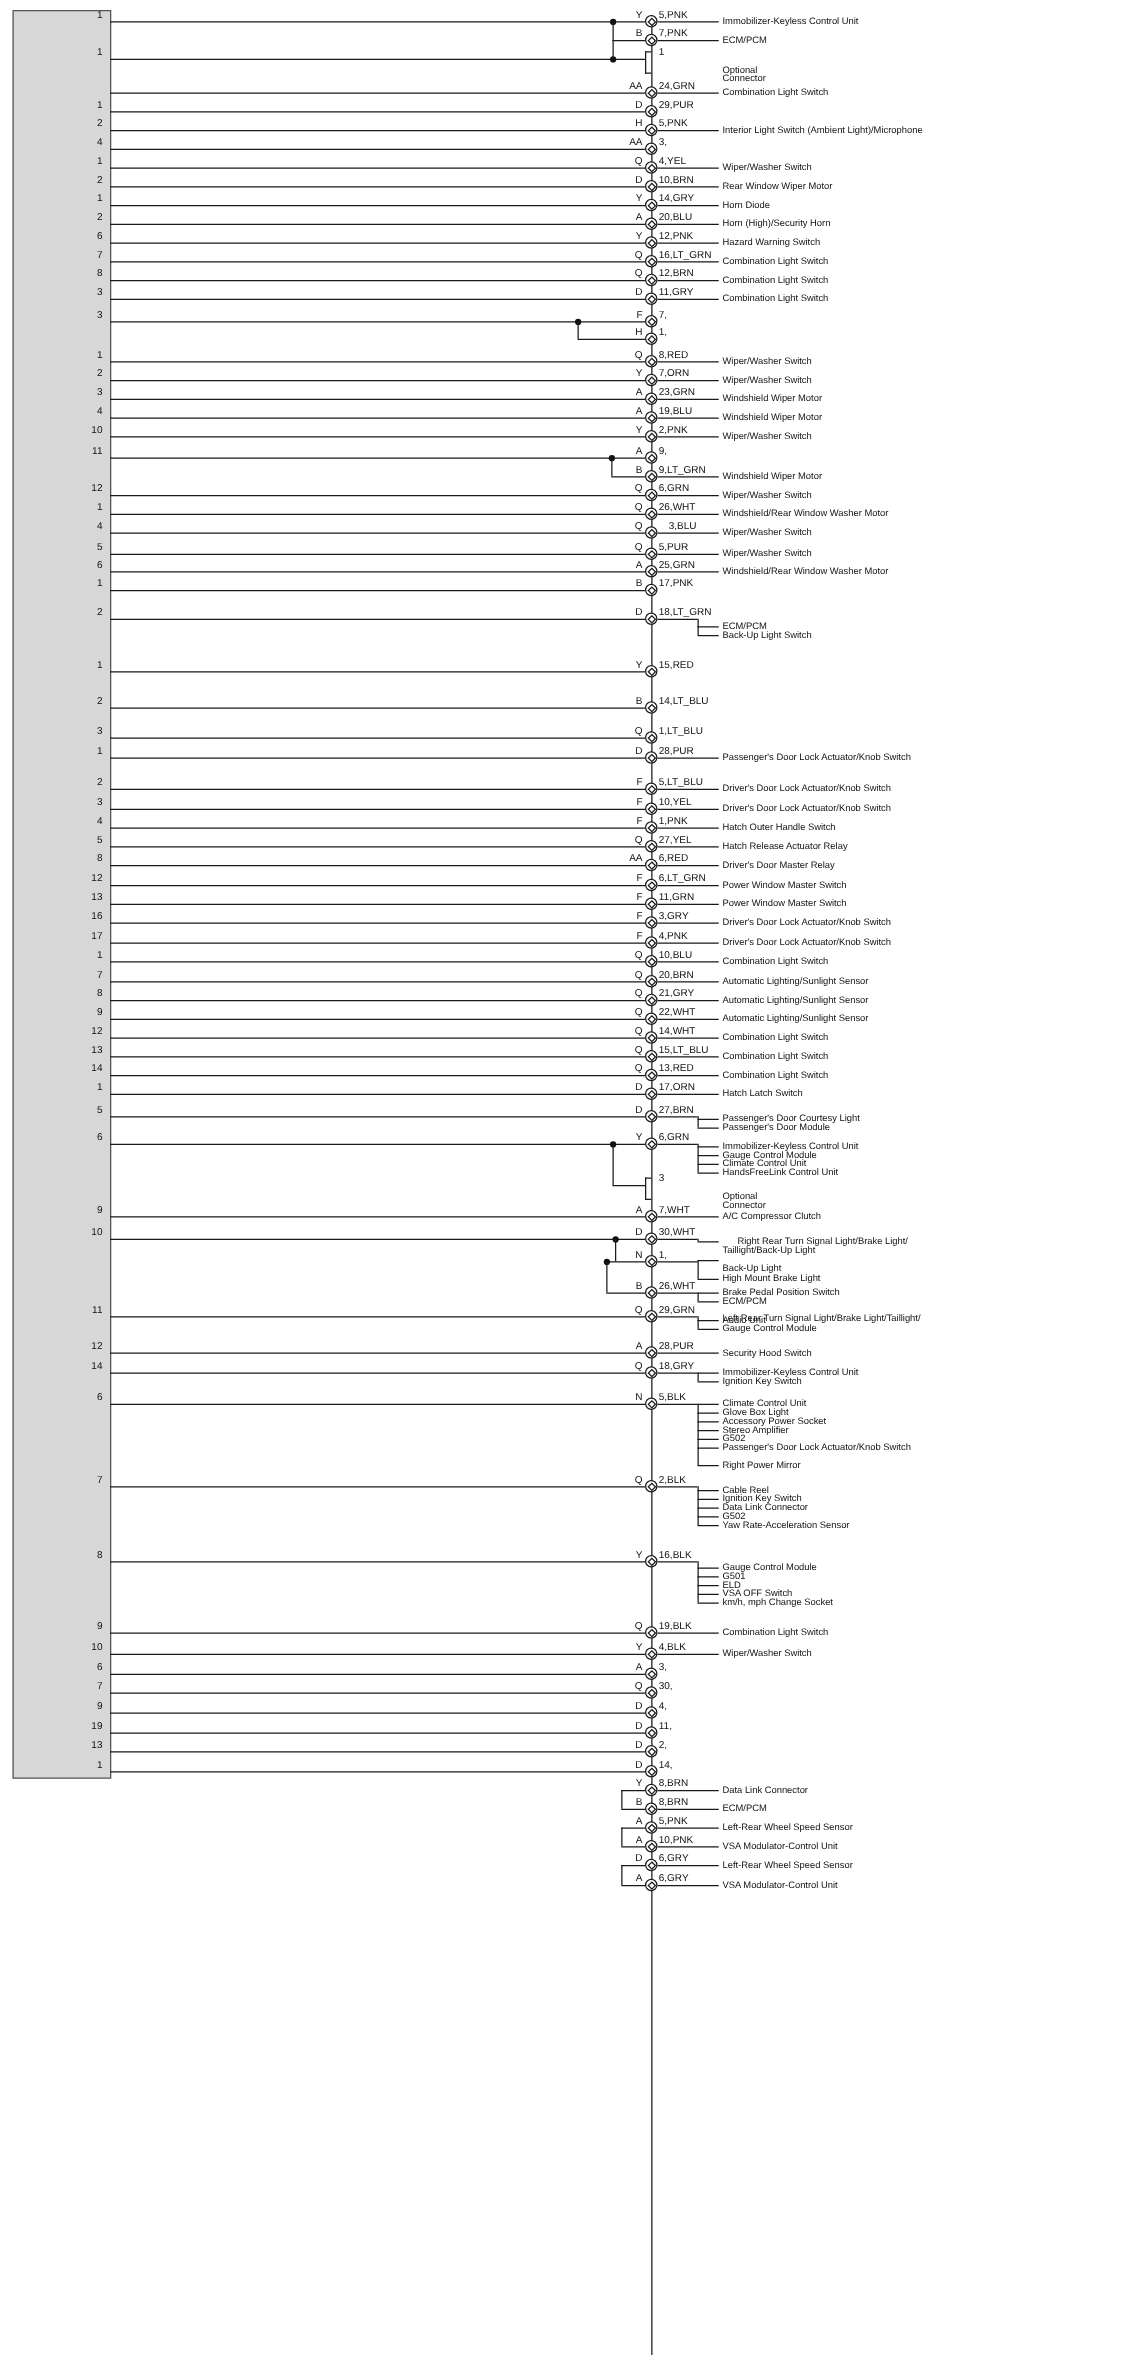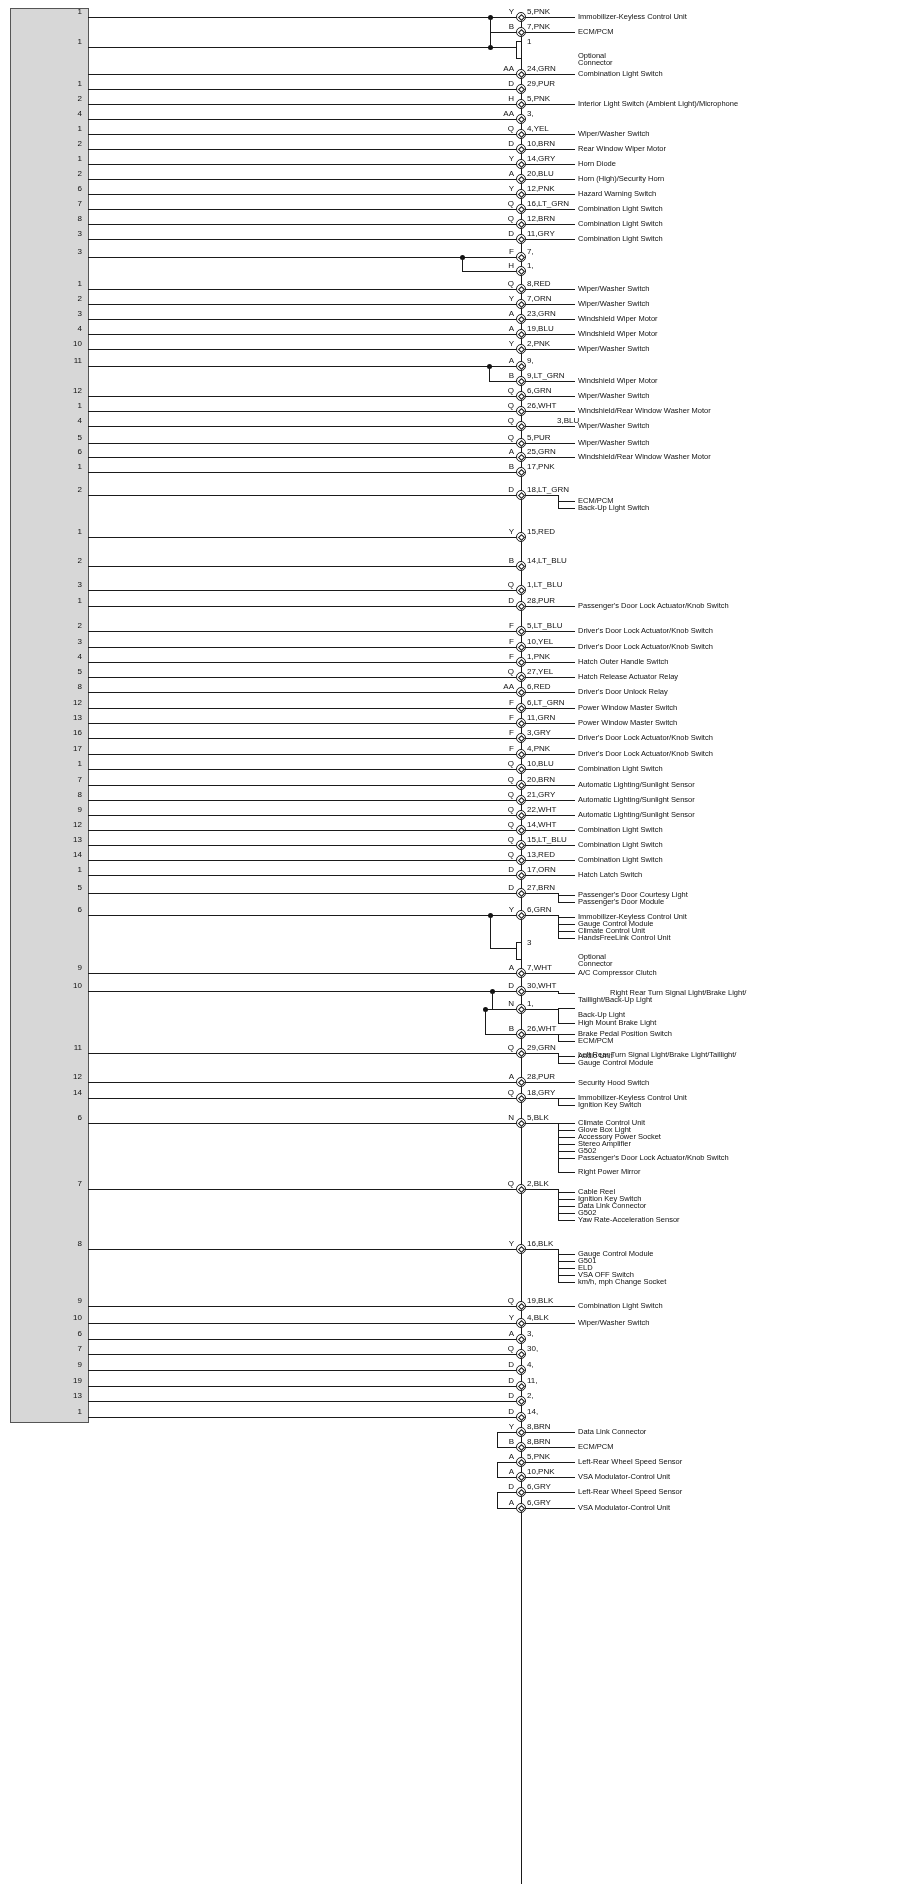--- a/index.html
+++ b/index.html
@@ -246,21 +246,21 @@
     </div>
     <div class="txt" style="left: 527px; top: 401px;">26,WHT</div>
     <div class="hline" style="left: 526px; top: 411px; width: 49px;"></div>
     <div class="txt dest" style="left: 578px; top: 407px;">Windshield/Rear Window Washer Motor</div>
     <div class="txt cav" style="top: 416px;">4</div>
     <div class="hline" style="left: 88px; top: 426px; width: 428px;"></div>
     <div class="txt conn" style="top: 416px;">Q</div>
     <div class="sym" style="left: 516px; top: 421px;">
       <i></i>
     </div>
-    <div class="txt" style="left: 557px; top: 416px;">3,BLU</div>
+    <div class="txt" style="left: 535px; top: 416px;">3,BLU</div>
     <div class="hline" style="left: 526px; top: 426px; width: 49px;"></div>
     <div class="txt dest" style="left: 578px; top: 422px;">Wiper/Washer Switch</div>
     <div class="txt cav" style="top: 433px;">5</div>
     <div class="hline" style="left: 88px; top: 443px; width: 428px;"></div>
     <div class="txt conn" style="top: 433px;">Q</div>
     <div class="sym" style="left: 516px; top: 438px;">
       <i></i>
     </div>
     <div class="txt" style="left: 527px; top: 433px;">5,PUR</div>
     <div class="hline" style="left: 526px; top: 443px; width: 49px;"></div>
@@ -361,21 +361,21 @@
     <div class="hline" style="left: 526px; top: 677px; width: 49px;"></div>
     <div class="txt dest" style="left: 578px; top: 673px;">Hatch Release Actuator Relay</div>
     <div class="txt cav" style="top: 682px;">8</div>
     <div class="hline" style="left: 88px; top: 692px; width: 428px;"></div>
     <div class="txt conn" style="top: 682px;">AA</div>
     <div class="sym" style="left: 516px; top: 687px;">
       <i></i>
     </div>
     <div class="txt" style="left: 527px; top: 682px;">6,RED</div>
     <div class="hline" style="left: 526px; top: 692px; width: 49px;"></div>
-    <div class="txt dest" style="left: 578px; top: 688px;">Driver's Door Unlock Relay</div>
+    <div class="txt dest" style="left: 578px; top: 688px;">Driver's Door Master Relay</div>
     <div class="txt cav" style="top: 698px;">12</div>
     <div class="hline" style="left: 88px; top: 708px; width: 428px;"></div>
     <div class="txt conn" style="top: 698px;">F</div>
     <div class="sym" style="left: 516px; top: 703px;">
       <i></i>
     </div>
     <div class="txt" style="left: 527px; top: 698px;">6,LT_GRN</div>
     <div class="hline" style="left: 526px; top: 708px; width: 49px;"></div>
     <div class="txt dest" style="left: 578px; top: 704px;">Power Window Master Switch</div>
     <div class="txt cav" style="top: 713px;">13</div>
@@ -526,21 +526,21 @@
     <div class="hline" style="left: 88px; top: 991px; width: 428px;"></div>
     <div class="dot" style="left: 490px; top: 989px;"></div>
     <div class="txt conn" style="top: 981px;">D</div>
     <div class="sym" style="left: 516px; top: 986px;">
       <i></i>
     </div>
     <div class="txt" style="left: 527px; top: 981px;">30,WHT</div>
     <div class="hline" style="left: 526px; top: 991px; width: 32px;"></div>
     <div class="vline" style="left: 558px; top: 991px; height: 2px;"></div>
     <div class="hline" style="left: 558px; top: 993px; width: 17px;"></div>
-    <div class="txt dest" style="left: 578px; top: 989px; padding-left: 32px;">Right Rear Turn Signal Light/Brake Light/</div>
+    <div class="txt dest" style="left: 558px; top: 989px; padding-left: 32px;">Right Rear Turn Signal Light/Brake Light/</div>
     <div class="txt dest" style="left: 578px; top: 996px;">Taillight/Back-Up Light</div>
     <div class="hline" style="left: 485px; top: 1009px; width: 31px;"></div>
     <div class="dot" style="left: 483px; top: 1007px;"></div>
     <div class="txt conn" style="top: 999px;">N</div>
     <div class="sym" style="left: 516px; top: 1004px;">
       <i></i>
     </div>
     <div class="txt" style="left: 527px; top: 999px;">1,</div>
     <div class="hline" style="left: 526px; top: 1009px; width: 32px;"></div>
     <div class="vline" style="left: 558px; top: 1008px; height: 15px;"></div>

